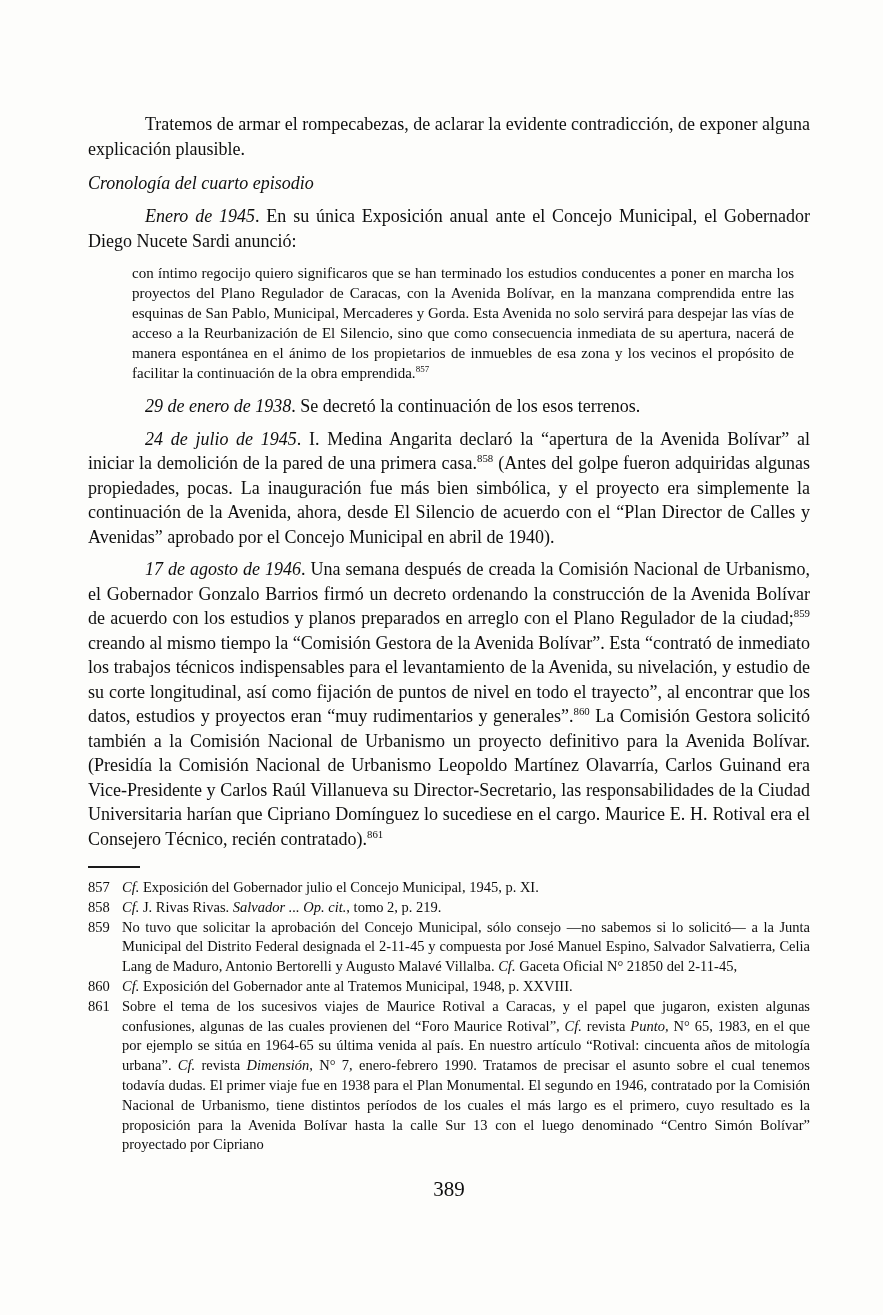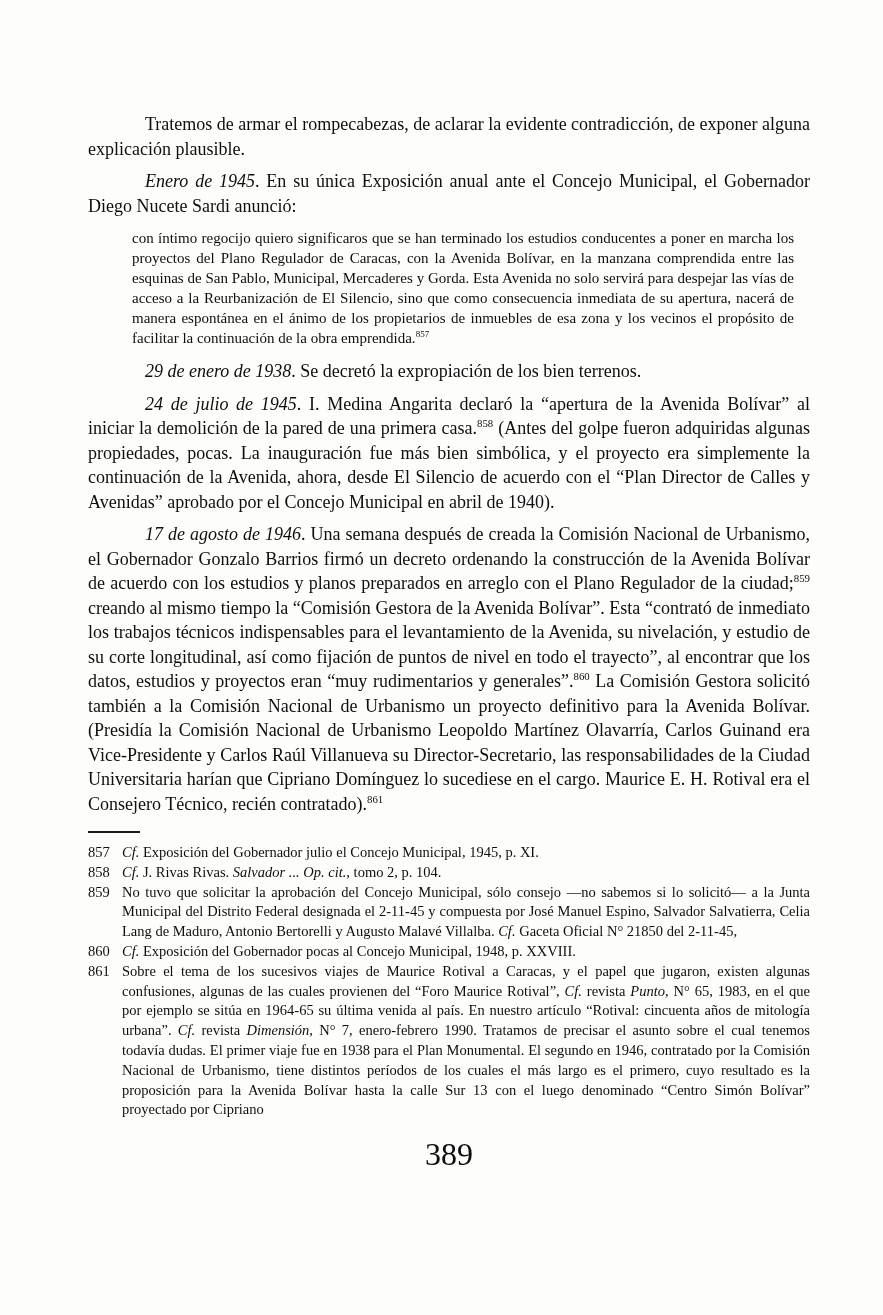--- a/index.html
+++ b/index.html
@@ -74,65 +74,66 @@
     text-align: left;
   }
   .fn-text {
     flex: 1 1 auto;
     text-align: justify;
     hyphens: none;
   }
   .page-number {
     margin: 18px 0 0 0;
     text-align: center;
-    font-size: 32px;
+    font-size: 21px;
     line-height: 32px;
   }
 </style>
 </head>
 <body>
 
 <div class="page">
   <div class="content">
 
     <p class="body-para"><span>Tratemos de armar el rompecabezas, de aclarar la evidente contradicción, de exponer alguna explicación plausible.</span></p>
 
+    <h2 class="section-heading">Cronología del cuarto episodio</h2>
 
     <p class="body-para"><span class="it">Enero de 1945</span><span>. En su única Exposición anual ante el Concejo Municipal, el Gobernador Diego Nucete Sardi anunció:</span></p>
 
     <blockquote class="block-quote"><span>con íntimo regocijo quiero significaros que se han terminado los estudios conducentes a poner en marcha los proyectos del Plano Regulador de Caracas, con la Avenida Bolívar, en la manzana comprendida entre las esquinas de San Pablo, Municipal, Mercaderes y Gorda. Esta Avenida no solo servirá para despejar las vías de acceso a la Reurbanización de El Silencio, sino que como consecuencia inmediata de su apertura, nacerá de manera espontánea en el ánimo de los propietarios de inmuebles de esa zona y los vecinos el propósito de facilitar la continuación de la obra emprendida.</span><sup>857</sup></blockquote>
 
-    <p class="body-para"><span class="it">29 de enero de 1938</span><span>. Se decretó la expropiación de los bien terrenos.</span></p>
+    <p class="body-para"><span class="it">29 de enero de 1938</span><span>. Se decretó la continuación de los esos terrenos.</span></p>
 
     <p class="body-para"><span class="it">24 de julio de 1945</span><span>. I. Medina Angarita declaró la “apertura de la Avenida Bolívar” al iniciar la demolición de la pared de una primera casa.</span><sup>858</sup><span> (Antes del golpe fueron adquiridas algunas propiedades, pocas. La inauguración fue más bien simbólica, y el proyecto era simplemente la continuación de la Avenida, ahora, desde El Silencio de acuerdo con el “Plan Director de Calles y Avenidas” aprobado por el Concejo Municipal en abril de 1940).</span></p>
 
     <p class="body-para"><span class="it">17 de agosto de 1946</span><span>. Una semana después de creada la Comisión Nacional de Urbanismo, el Gobernador Gonzalo Barrios firmó un decreto ordenando la construcción de la Avenida Bolívar de acuerdo con los estudios y planos preparados en arreglo con el Plano Regulador de la ciudad;</span><sup>859</sup><span> creando al mismo tiempo la “Comisión Gestora de la Avenida Bolívar”. Esta “contrató de inmediato los trabajos técnicos indispensables para el levantamiento de la Avenida, su nivelación, y estudio de su corte longitudinal, así como fijación de puntos de nivel en todo el trayecto”, al encontrar que los datos, estudios y proyectos eran “muy rudimentarios y generales”.</span><sup>860</sup><span> La Comisión Gestora solicitó también a la Comisión Nacional de Urbanismo un proyecto definitivo para la Avenida Bolívar. (Presidía la Comisión Nacional de Urbanismo Leopoldo Martínez Olavarría, Carlos Guinand era Vice-Presidente y Carlos Raúl Villanueva su Director-Secretario, las responsabilidades de la Ciudad Universitaria harían que Cipriano Domínguez lo sucediese en el cargo. Maurice E. H. Rotival era el Consejero Técnico, recién contratado).</span><sup>861</sup></p>
 
     <div class="footnote-sep"></div>
 
     <div class="footnotes">
 
       <div class="footnote">
         <span class="fn-num">857</span>
         <span class="fn-text"><span class="it">Cf.</span><span> Exposición del Gobernador julio el Concejo Municipal, 1945, p. XI.</span></span>
       </div>
 
       <div class="footnote">
         <span class="fn-num">858</span>
-        <span class="fn-text"><span class="it">Cf.</span><span> J. Rivas Rivas. </span><span class="it">Salvador ... Op. cit.</span><span>, tomo 2, p. 104.</span></span>
+        <span class="fn-text"><span class="it">Cf.</span><span> J. Rivas Rivas. </span><span class="it">Salvador ... Op. cit.</span><span>, tomo 2, p. 219.</span></span>
       </div>
 
       <div class="footnote">
         <span class="fn-num">859</span>
         <span class="fn-text"><span>No tuvo que solicitar la aprobación del Concejo Municipal, sólo consejo —no sabemos si lo solicitó— a la Junta Municipal del Distrito Federal designada el 2-11-45 y compuesta por José Manuel Espino, Salvador Salvatierra, Celia Lang de Maduro, Antonio Bertorelli y Augusto Malavé Villalba. </span><span class="it">Cf.</span><span> Gaceta Oficial N° 21850 del 2-11-45,</span></span>
       </div>
 
       <div class="footnote">
         <span class="fn-num">860</span>
-        <span class="fn-text"><span class="it">Cf.</span><span> Exposición del Gobernador pocas al Concejo Municipal, 1948, p. XXVIII.</span></span>
+        <span class="fn-text"><span class="it">Cf.</span><span> Exposición del Gobernador ante al Tratemos Municipal, 1948, p. XXVIII.</span></span>
       </div>
 
       <div class="footnote">
         <span class="fn-num">861</span>
         <span class="fn-text"><span>Sobre el tema de los sucesivos viajes de Maurice Rotival a Caracas, y el papel que jugaron, existen algunas confusiones, algunas de las cuales provienen del “Foro Maurice Rotival”, </span><span class="it">Cf.</span><span> revista </span><span class="it">Punto</span><span>, N° 65, 1983, en el que por ejemplo se sitúa en 1964-65 su última venida al país. En nuestro artículo “Rotival: cincuenta años de mitología urbana”. </span><span class="it">Cf.</span><span> revista </span><span class="it">Dimensión</span><span>, N° 7, enero-febrero 1990. Tratamos de precisar el asunto sobre el cual tenemos todavía dudas. El primer viaje fue en 1938 para el Plan Monumental. El segundo en 1946, contratado por la Comisión Nacional de Urbanismo, tiene distintos períodos de los cuales el más largo es el primero, cuyo resultado es la proposición para la Avenida Bolívar hasta la calle Sur 13 con el luego denominado “Centro Simón Bolívar” proyectado por Cipriano</span></span>
       </div>
 
     </div>
 
     <div class="page-number">389</div>

